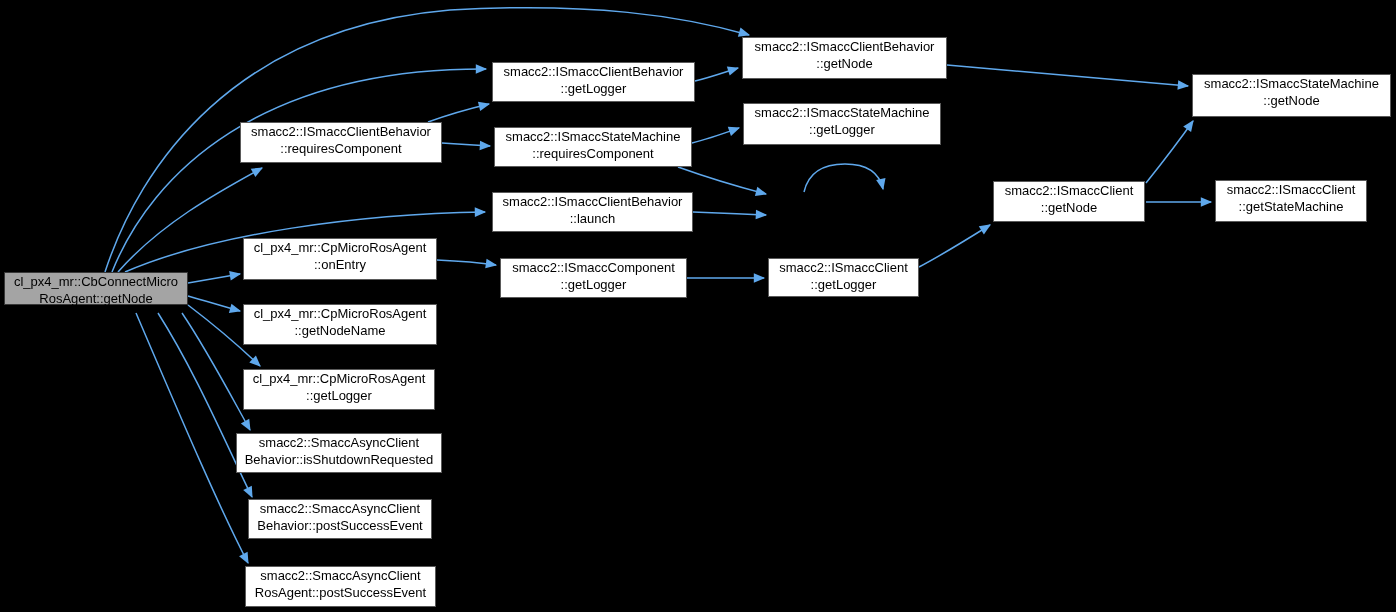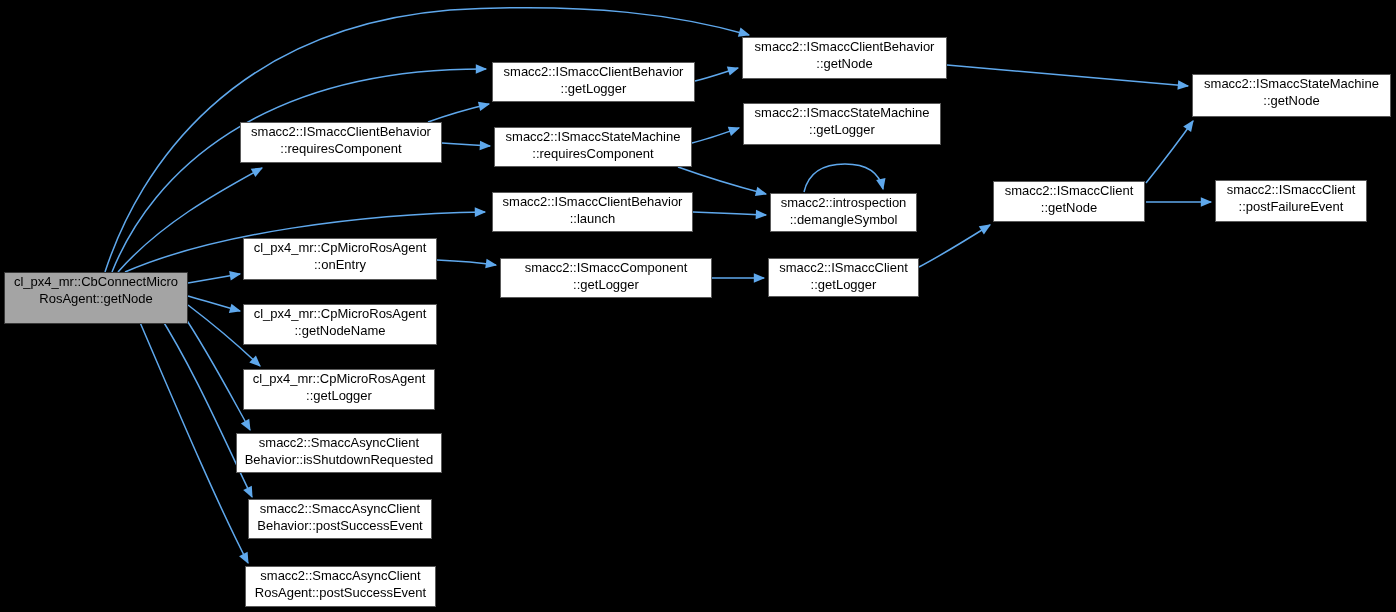--- a/index.html
+++ b/index.html
@@ -65,21 +65,21 @@
       <path d="M 687,278 C 712,278 739,278 764,278" marker-end="url(#arrow)"></path>
       <path d="M 947,65 C 1030,72 1110,79 1188,86" marker-end="url(#arrow)"></path>
       <path d="M 804,192 C 809,170 826,164 845,164 C 865,164 879,171 883,189" marker-end="url(#arrow)"></path>
       <path d="M 919,267 C 942,255 966,240 990,225" marker-end="url(#arrow)"></path>
       <path d="M 1146,183 C 1162,163 1179,141 1193,121" marker-end="url(#arrow)"></path>
       <path d="M 1146,202 C 1168,202 1189,202 1211,202" marker-end="url(#arrow)"></path>
       <path d="M 437,260 C 458,261 475,262 496,265" marker-end="url(#arrow)"></path>
     </g>
   </svg>
 
-  <div class="node root" style="left:4px;top:272px;width:184px;height:52px">
+  <div class="node root" style="left:4px;top:272px;width:184px;height:33px">
     <span>cl_px4_mr::CbConnectMicro</span>
     <span>RosAgent::getNode</span>
   </div>
 
   <div class="node" style="left:240px;top:122px;width:202px;height:41px">
     <span>smacc2::ISmaccClientBehavior</span>
     <span>::requiresComponent</span>
   </div>
 
   <div class="node" style="left:243px;top:238px;width:194px;height:42px">
@@ -120,53 +120,49 @@
   <div class="node" style="left:494px;top:127px;width:198px;height:40px">
     <span>smacc2::ISmaccStateMachine</span>
     <span>::requiresComponent</span>
   </div>
 
   <div class="node" style="left:492px;top:192px;width:201px;height:40px">
     <span>smacc2::ISmaccClientBehavior</span>
     <span>::launch</span>
   </div>
 
-  <div class="node" style="left:500px;top:258px;width:212px;height:40px">
+  <div class="node" style="left:500px;top:258px;width:187px;height:40px">
     <span>smacc2::ISmaccComponent</span>
     <span>::getLogger</span>
   </div>
 
   <div class="node" style="left:742px;top:37px;width:205px;height:42px">
     <span>smacc2::ISmaccClientBehavior</span>
     <span>::getNode</span>
   </div>
 
   <div class="node" style="left:743px;top:103px;width:198px;height:42px">
     <span>smacc2::ISmaccStateMachine</span>
     <span>::getLogger</span>
   </div>
 
-  <div class="node" style="left:770px;top:193px;width:147px;height:39px">
-    <span>smacc2::introspection</span>
-    <span>::demangleSymbol</span>
-  </div>
 
   <div class="node" style="left:768px;top:258px;width:151px;height:39px">
     <span>smacc2::ISmaccClient</span>
     <span>::getLogger</span>
   </div>
 
   <div class="node" style="left:993px;top:181px;width:152px;height:41px">
     <span>smacc2::ISmaccClient</span>
     <span>::getNode</span>
   </div>
 
   <div class="node" style="left:1192px;top:74px;width:199px;height:43px">
     <span>smacc2::ISmaccStateMachine</span>
     <span>::getNode</span>
   </div>
 
   <div class="node" style="left:1215px;top:180px;width:152px;height:42px">
     <span>smacc2::ISmaccClient</span>
-    <span>::postFailureEvent</span>
+    <span>::getStateMachine</span>
   </div>
 
 </div>
 
 </body></html>

